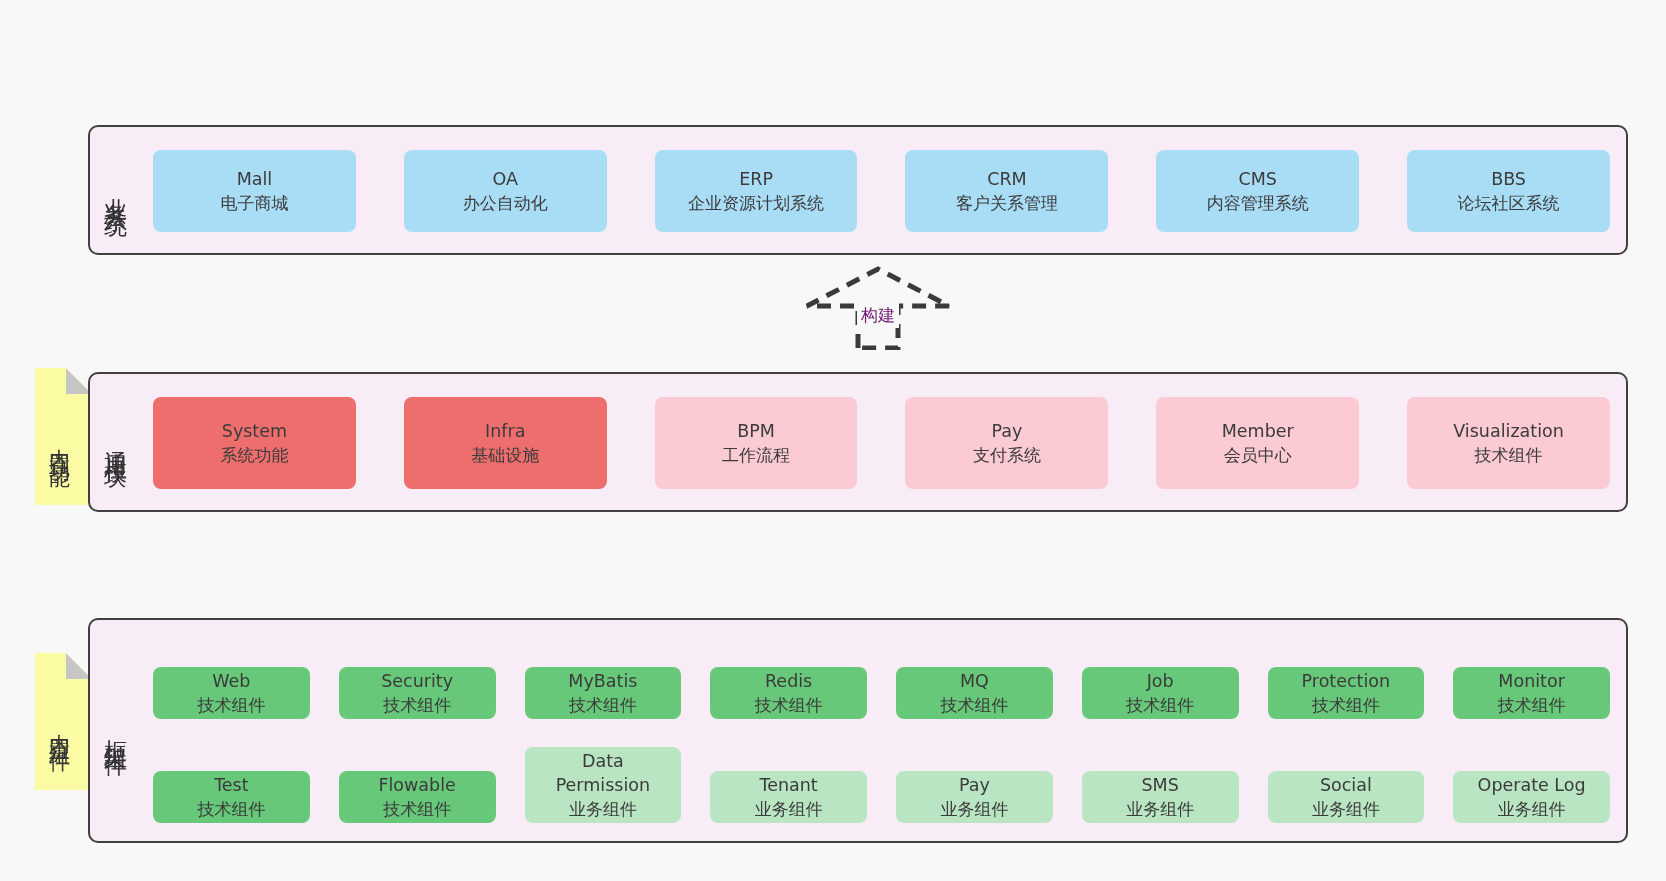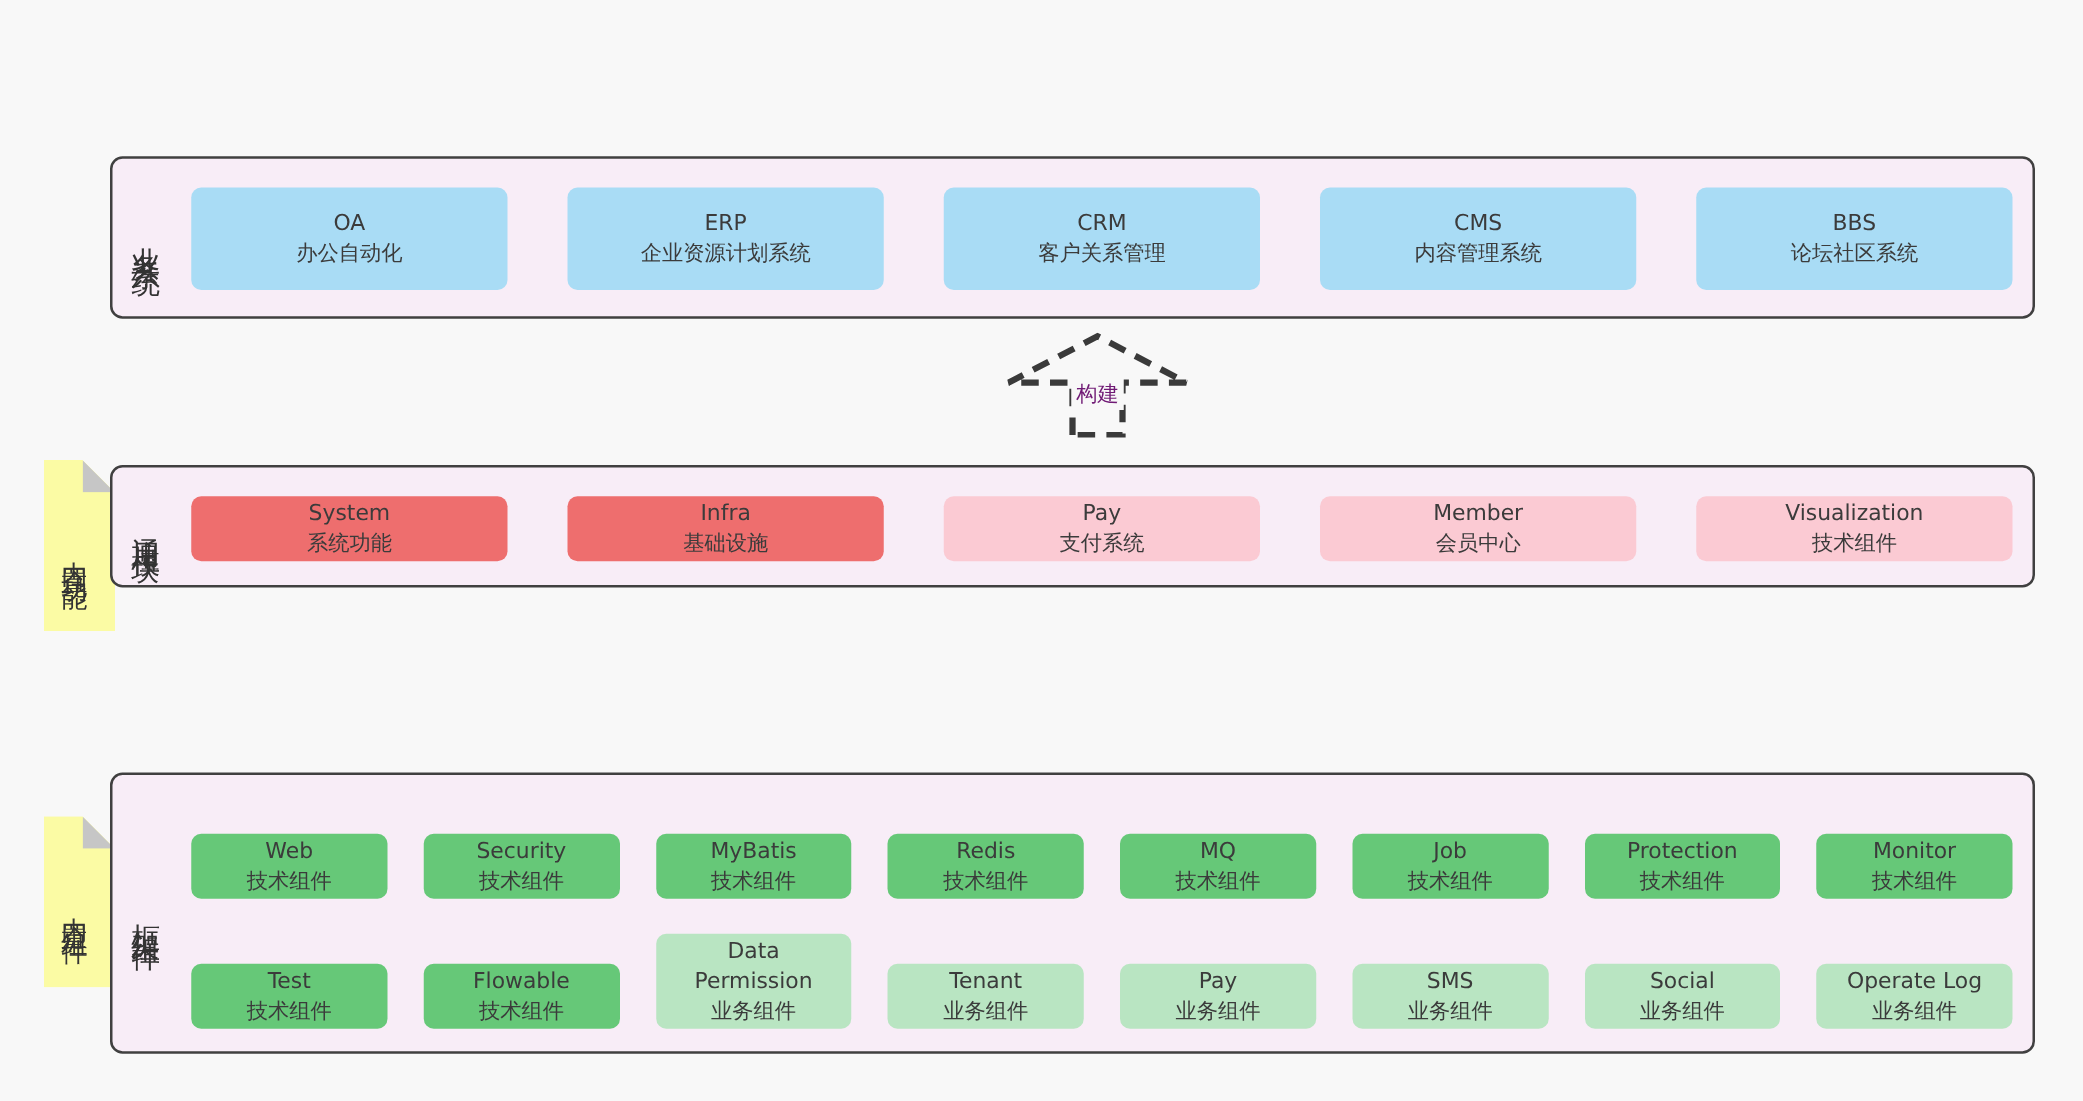--- a/index.html
+++ b/index.html
@@ -13,21 +13,21 @@
   }
 
   
   .band {
     position:absolute; left:88px; width:1540px;
     background:#f8edf7;
     border:2px solid #404040; border-radius:10px;
     box-sizing:border-box; z-index:2;
   }
   #band-0 { top:125px; height:130px; }
-  #band-1 { top:372px; height:98px; }
+  #band-1 { top:372px; height:140px; }
   #band-2 { top:618px; height:225px; }
 
   .side-label {
     position:absolute; left:11px; top:50%;
     transform:translateY(-50%);
     writing-mode:vertical-lr; text-orientation:upright;
     font-size:23px; letter-spacing:5px; color:#333;
     white-space:nowrap;
   }
 
@@ -99,20 +99,24 @@
   <div class="sticky-tag" id="tag-2">
     <div class="fold"></div>
     <div class="tag-text">内置组件</div>
   </div>
 
   <section class="band" id="band-0">
     <div class="side-label">业务系统</div>
     <div class="rows-host">
         <div class="box-row">
           <div class="box blue">
+    <div class="box-title">Mall</div>
+    <div class="box-subtitle">电子商城</div>
+  </div>
+          <div class="box blue">
     <div class="box-title">OA</div>
     <div class="box-subtitle">办公自动化</div>
   </div>
           <div class="box blue">
     <div class="box-title">ERP</div>
     <div class="box-subtitle">企业资源计划系统</div>
   </div>
           <div class="box blue">
     <div class="box-title">CRM</div>
     <div class="box-subtitle">客户关系管理</div>
@@ -142,20 +146,24 @@
         <div class="box-row">
           <div class="box red">
     <div class="box-title">System</div>
     <div class="box-subtitle">系统功能</div>
   </div>
           <div class="box red">
     <div class="box-title">Infra</div>
     <div class="box-subtitle">基础设施</div>
   </div>
           <div class="box pink">
+    <div class="box-title">BPM</div>
+    <div class="box-subtitle">工作流程</div>
+  </div>
+          <div class="box pink">
     <div class="box-title">Pay</div>
     <div class="box-subtitle">支付系统</div>
   </div>
           <div class="box pink">
     <div class="box-title">Member</div>
     <div class="box-subtitle">会员中心</div>
   </div>
           <div class="box pink">
     <div class="box-title">Visualization</div>
     <div class="box-subtitle">技术组件</div>

